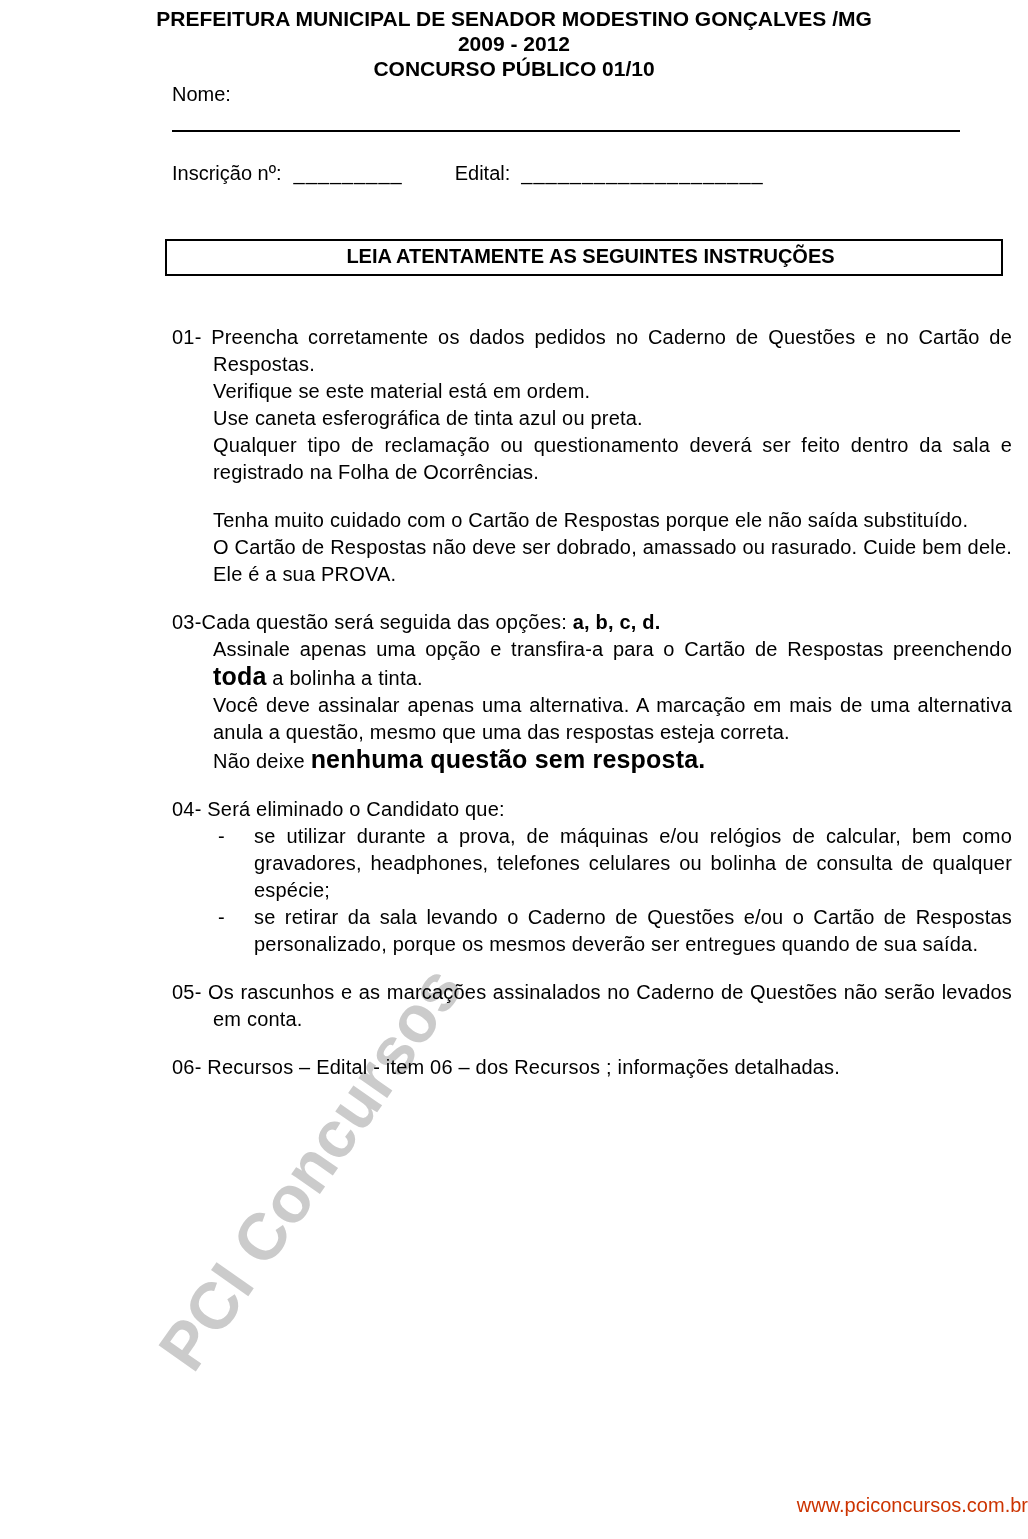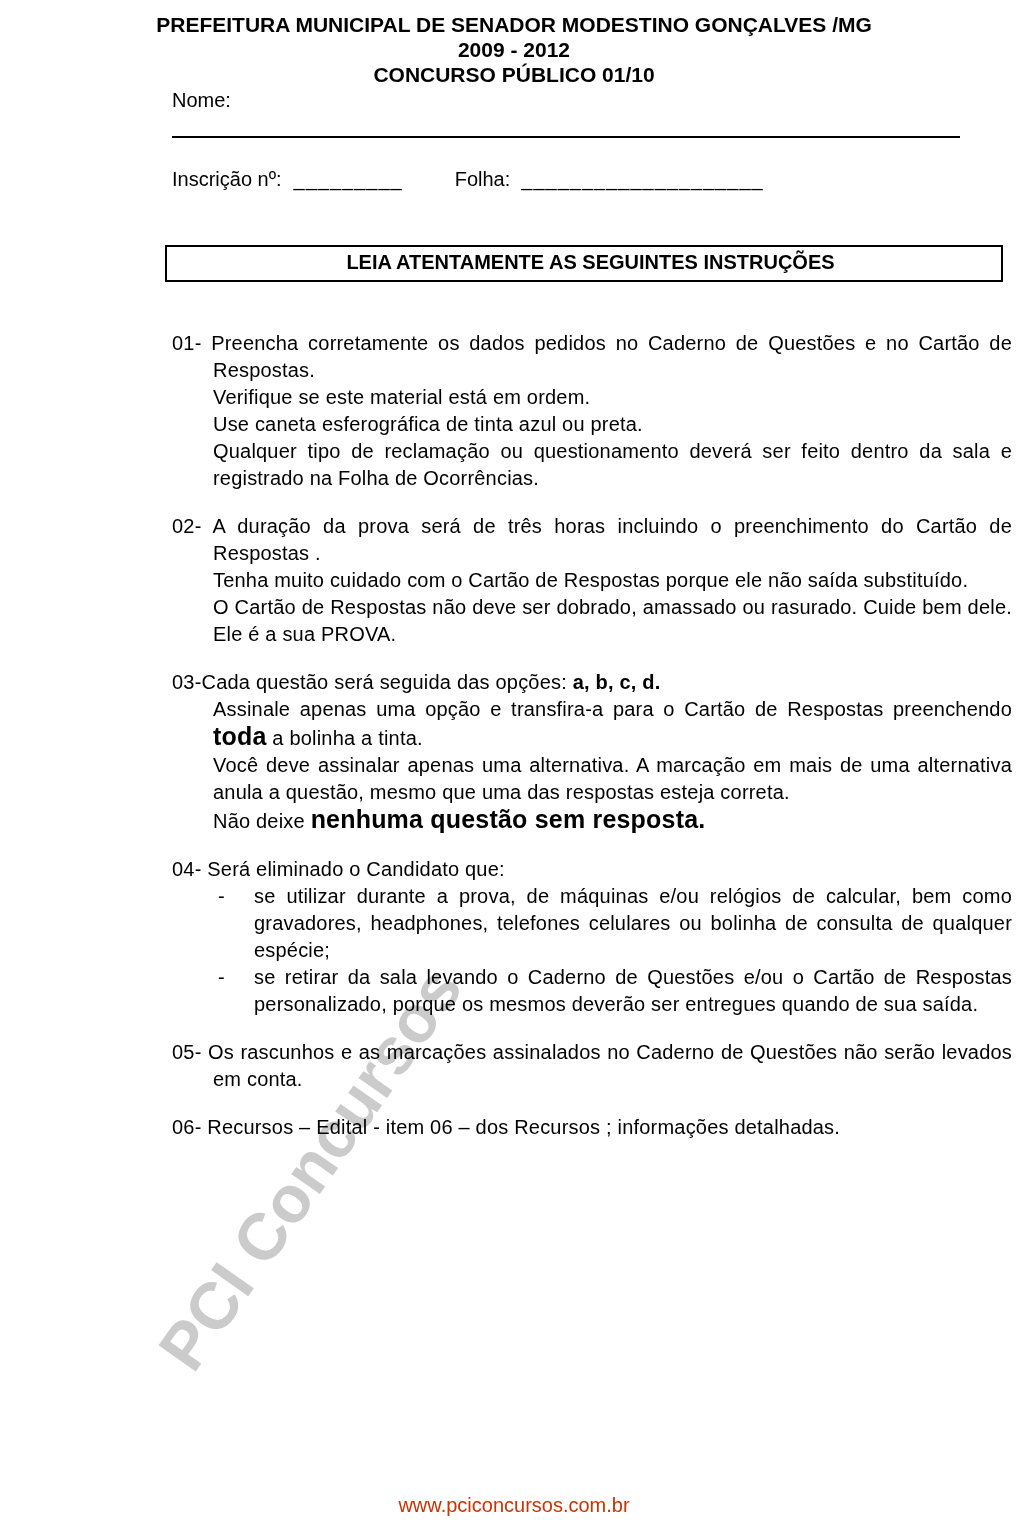--- a/index.html
+++ b/index.html
@@ -26,21 +26,21 @@
     font-weight: bold;
     color: #cbcbcb;
     transform: rotate(-55deg);
     white-space: nowrap;
     pointer-events: none;
     z-index: 0;
   }
   .header {
     position: relative;
     z-index: 1;
-    padding-top: 12px;
+    padding-top: 6px;
     text-align: center;
     font-weight: bold;
     font-size: 21px;
     line-height: 25px;
   }
   .content {
     position: relative;
     z-index: 1;
     margin-left: 172px;
     margin-right: 16px;
@@ -76,21 +76,21 @@
   .item p.first { text-indent: -41px; }
   .bold { font-weight: bold; }
   .big { font-weight: bold; font-size: 25px; }
   .bullet { display: flex; margin-left: 5px; }
   .bullet .dash { flex: none; width: 36px; }
   .bullet p { flex: 1; text-align: justify; }
   .footer {
     position: absolute;
     left: 0; right: 0;
     bottom: 22px;
-    text-align: center;
+    text-align: right;
     font-size: 20px;
     z-index: 1;
   }
   .footer a { color: #cc3300; text-decoration: none; cursor: pointer; }
 </style>
 </head>
 <body>
 
 <div class="page">
 
@@ -103,36 +103,35 @@
   </header>
 
   <div class="content">
 
     <div class="nome-row">
       <span>Nome:</span>
     </div>
     <div class="nome-line"></div>
 
     <div class="insc-row">
-      <span>Inscrição nº:</span><span class="insc-blank">_________</span><span>Folha:</span><span class="cargo-blank">____________________</span>
+      <span>Inscrição nº:</span><span class="insc-blank">_________</span><span>Edital:</span><span class="cargo-blank">____________________</span>
     </div>
 
     <div class="box-title">LEIA ATENTAMENTE AS SEGUINTES INSTRUÇÕES</div>
 
     <section class="instructions">
 
       <div class="item">
         <p class="first">01- Preencha corretamente os dados pedidos no Caderno de Questões e no Cartão de Respostas.</p>
         <p>Verifique se este material está em ordem.</p>
         <p>Use caneta esferográfica de tinta azul ou preta.</p>
         <p>Qualquer tipo de reclamação ou questionamento deverá ser feito dentro da sala e registrado na Folha de Ocorrências.</p>
       </div>
 
       <div class="item">
-        <p class="first">02- A duração da prova será de três horas incluindo o preenchimento do Cartão de Respostas .</p>
         <p>Tenha muito cuidado com o Cartão de Respostas porque ele não  saída substituído.</p>
         <p>O Cartão de Respostas não deve ser dobrado, amassado ou rasurado. Cuide bem dele. Ele é a sua PROVA.</p>
       </div>
 
       <div class="item">
         <p class="first"><span>03-Cada questão será seguida das opções: </span><span class="bold">a, b, c, d.</span></p>
         <p><span>Assinale apenas uma opção e transfira-a para o Cartão de Respostas preenchendo </span><span class="big">toda</span><span> a bolinha a tinta.</span></p>
         <p>Você deve assinalar apenas uma alternativa. A marcação em mais de uma alternativa anula a questão, mesmo que uma das respostas esteja correta.</p>
         <p><span>Não  deixe  </span><span class="big">nenhuma questão sem resposta.</span></p>
       </div>

